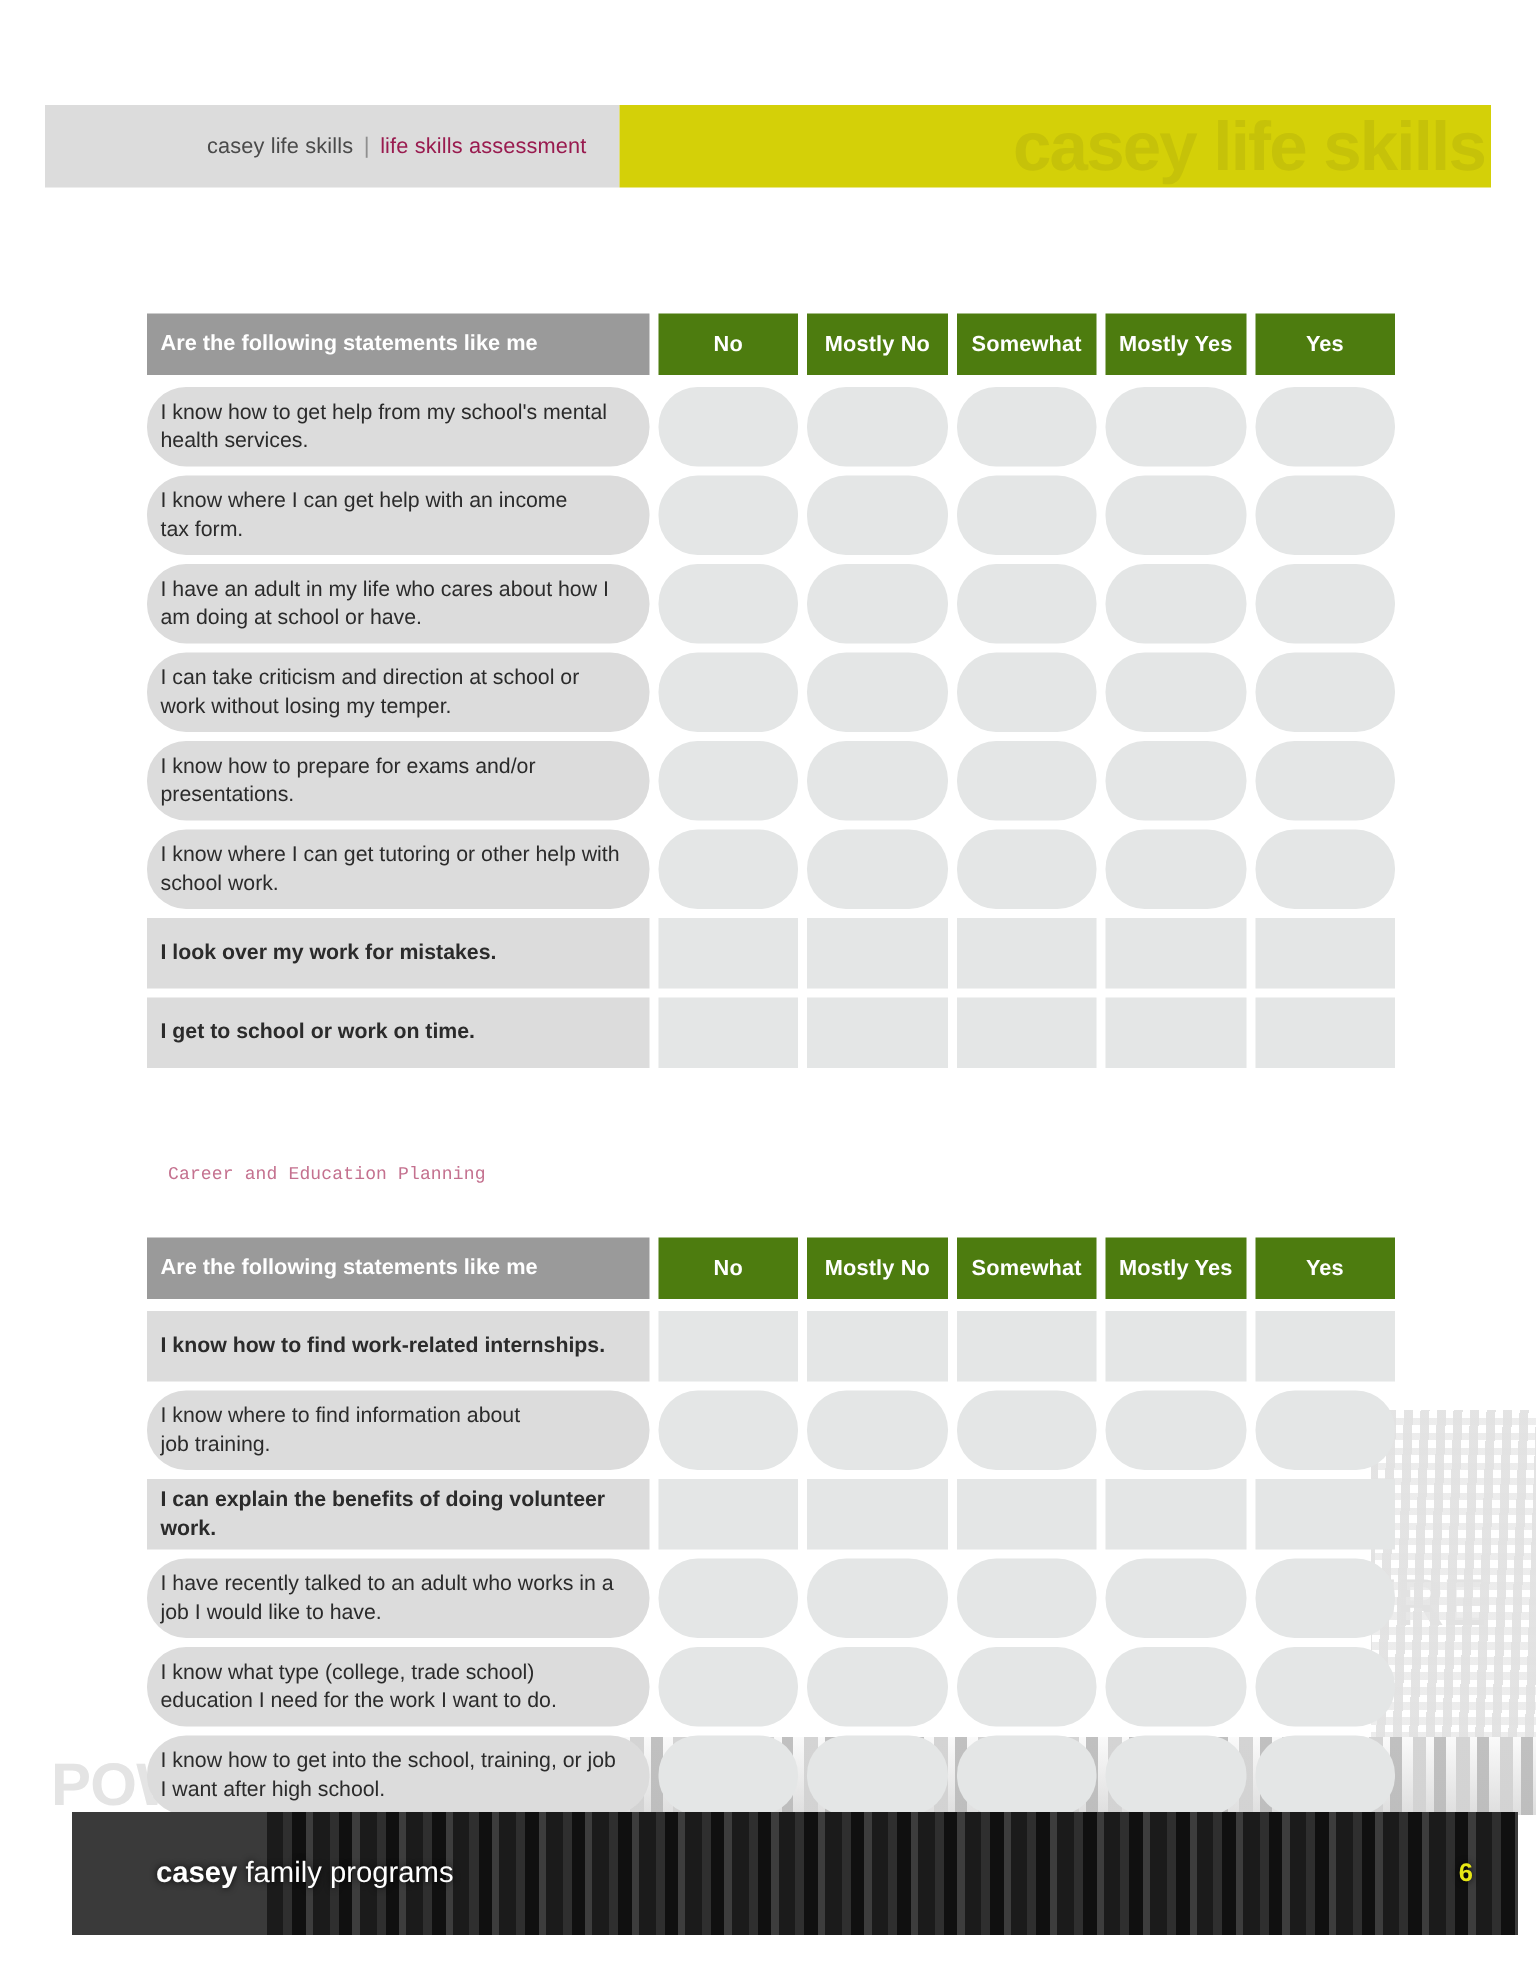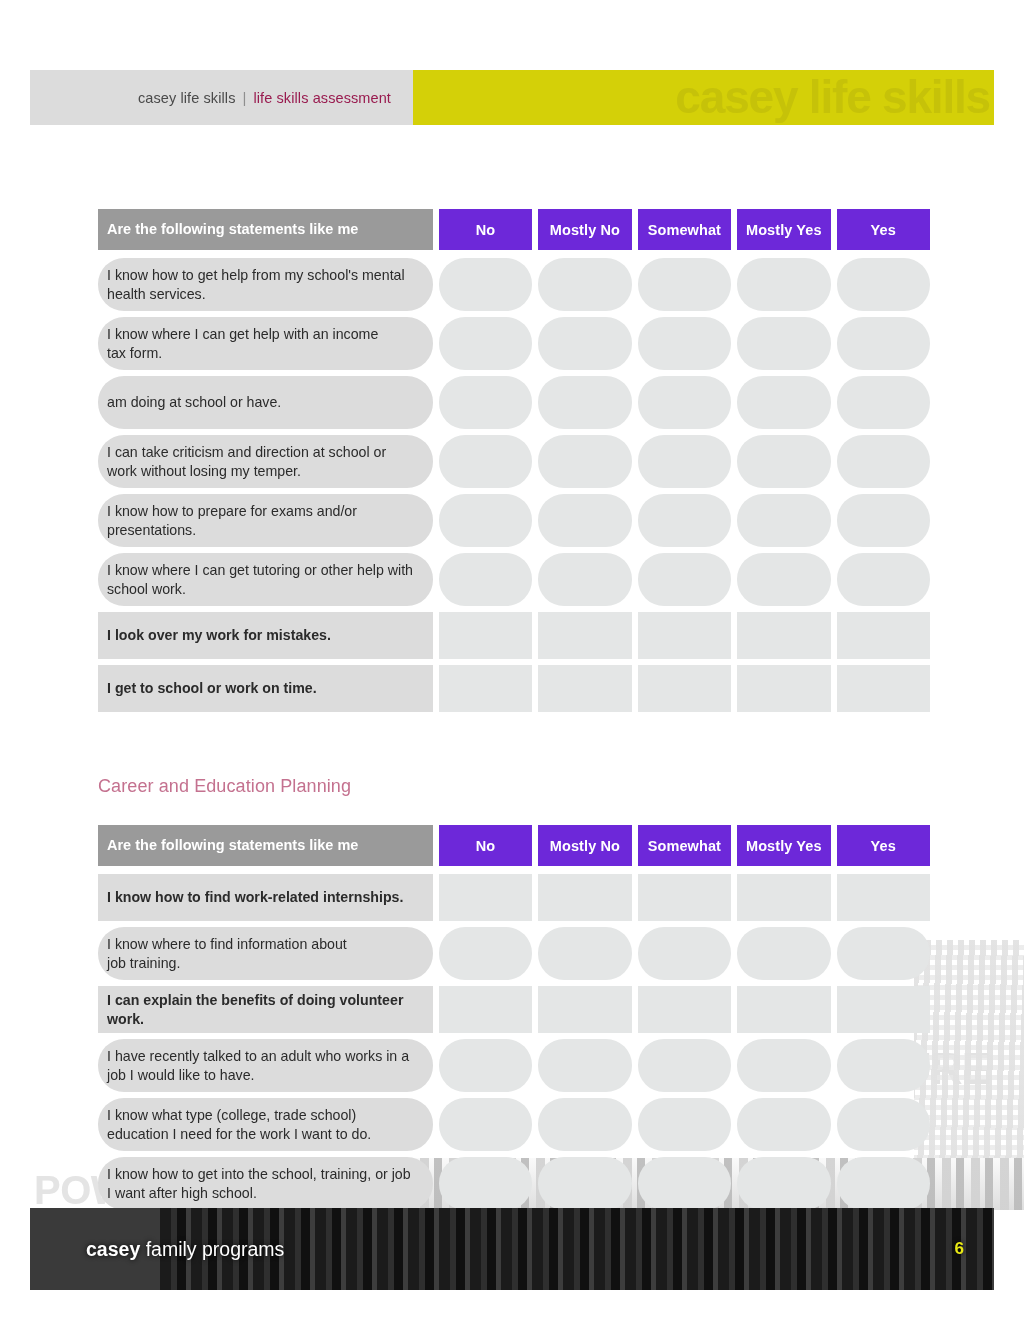--- a/index.html
+++ b/index.html
@@ -77,37 +77,37 @@
   }
   .q-cell span { display:block; }
   .head-q {
     background:#9a9a9a; color:#ffffff; font-weight:bold;
     font-size:14.5px; height:41px; padding:0 8px 0 9px; align-items:center;
   }
   .opt-cell {
     width:95px; background:#e4e6e6;
   }
   .head-opt {
-    background:#6d28d9; color:#ffffff; font-weight:bold;
+    background:#4d7c0f; color:#ffffff; font-weight:bold;
     font-size:14.5px; height:41px;
     display:flex; align-items:center; justify-content:center;
     letter-spacing:.1px;
   }
   .h-one   { height:47px;font-weight:bold; }
   .h-two   { height:53px;border-radius:26px; }
 
   
   .section-title {
-    position:absolute; left:98px;
-    font-size:18px; color:#c4718f; letter-spacing:.1px;
+    position:absolute; left:112px;
+    font-size:12px; color:#c4718f; letter-spacing:.1px;font-family:Liberation Mono, monospace;
   }
 
   
   .footer-band {
-    position:absolute; left:30px; top:1208px; width:964px; height:82px;
+    position:absolute; left:48px; top:1208px; width:964px; height:82px;
     background:#3a3a3a; overflow:hidden;
   }
   .footer-city {
     position:absolute; left:130px; top:0; width:834px; height:82px;
     background:
       repeating-linear-gradient(90deg,
         #1b1b1b 0px, #1b1b1b 11px,
         #2f2f2f 11px, #2f2f2f 17px,
         #101010 17px, #101010 26px,
         #3d3d3d 26px, #3d3d3d 31px),
@@ -183,20 +183,21 @@
         </div>
         <div class="opt-cell h-two"></div>
         <div class="opt-cell h-two"></div>
         <div class="opt-cell h-two"></div>
         <div class="opt-cell h-two"></div>
         <div class="opt-cell h-two"></div>
       </div>
       <div class="row">
         <div class="q-cell h-two">
           <div>
+            <span>I have an adult in my life who cares about how I</span>
             <span>am doing at school or have.</span>
           </div>
         </div>
         <div class="opt-cell h-two"></div>
         <div class="opt-cell h-two"></div>
         <div class="opt-cell h-two"></div>
         <div class="opt-cell h-two"></div>
         <div class="opt-cell h-two"></div>
       </div>
       <div class="row">

